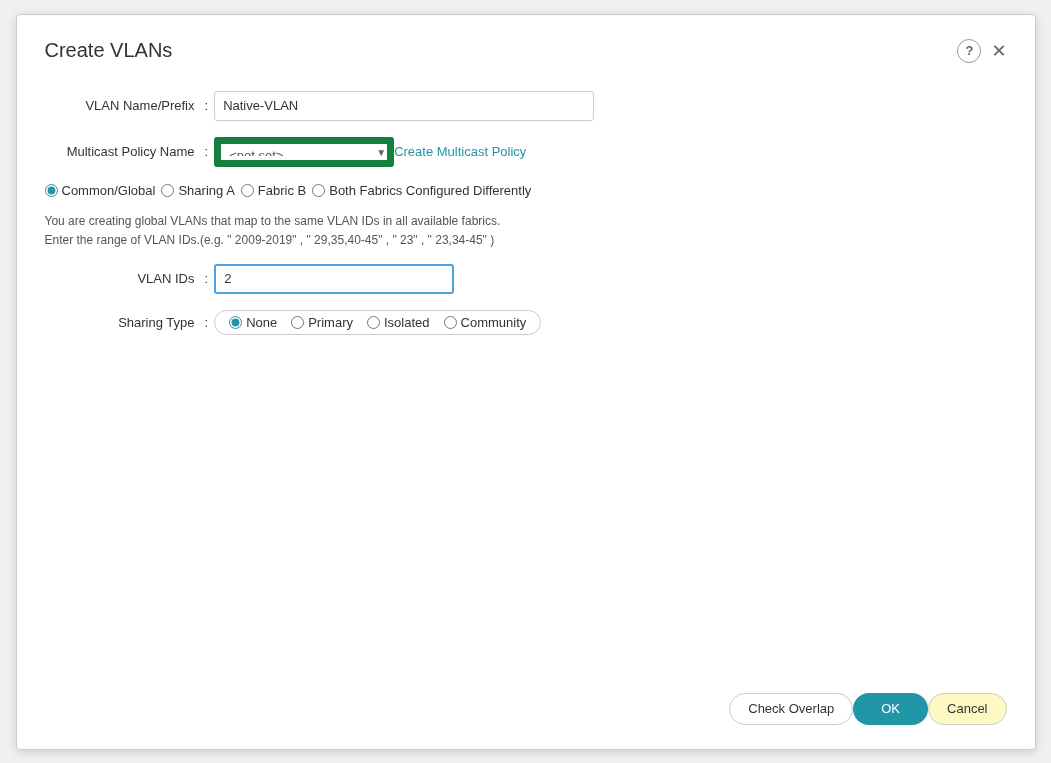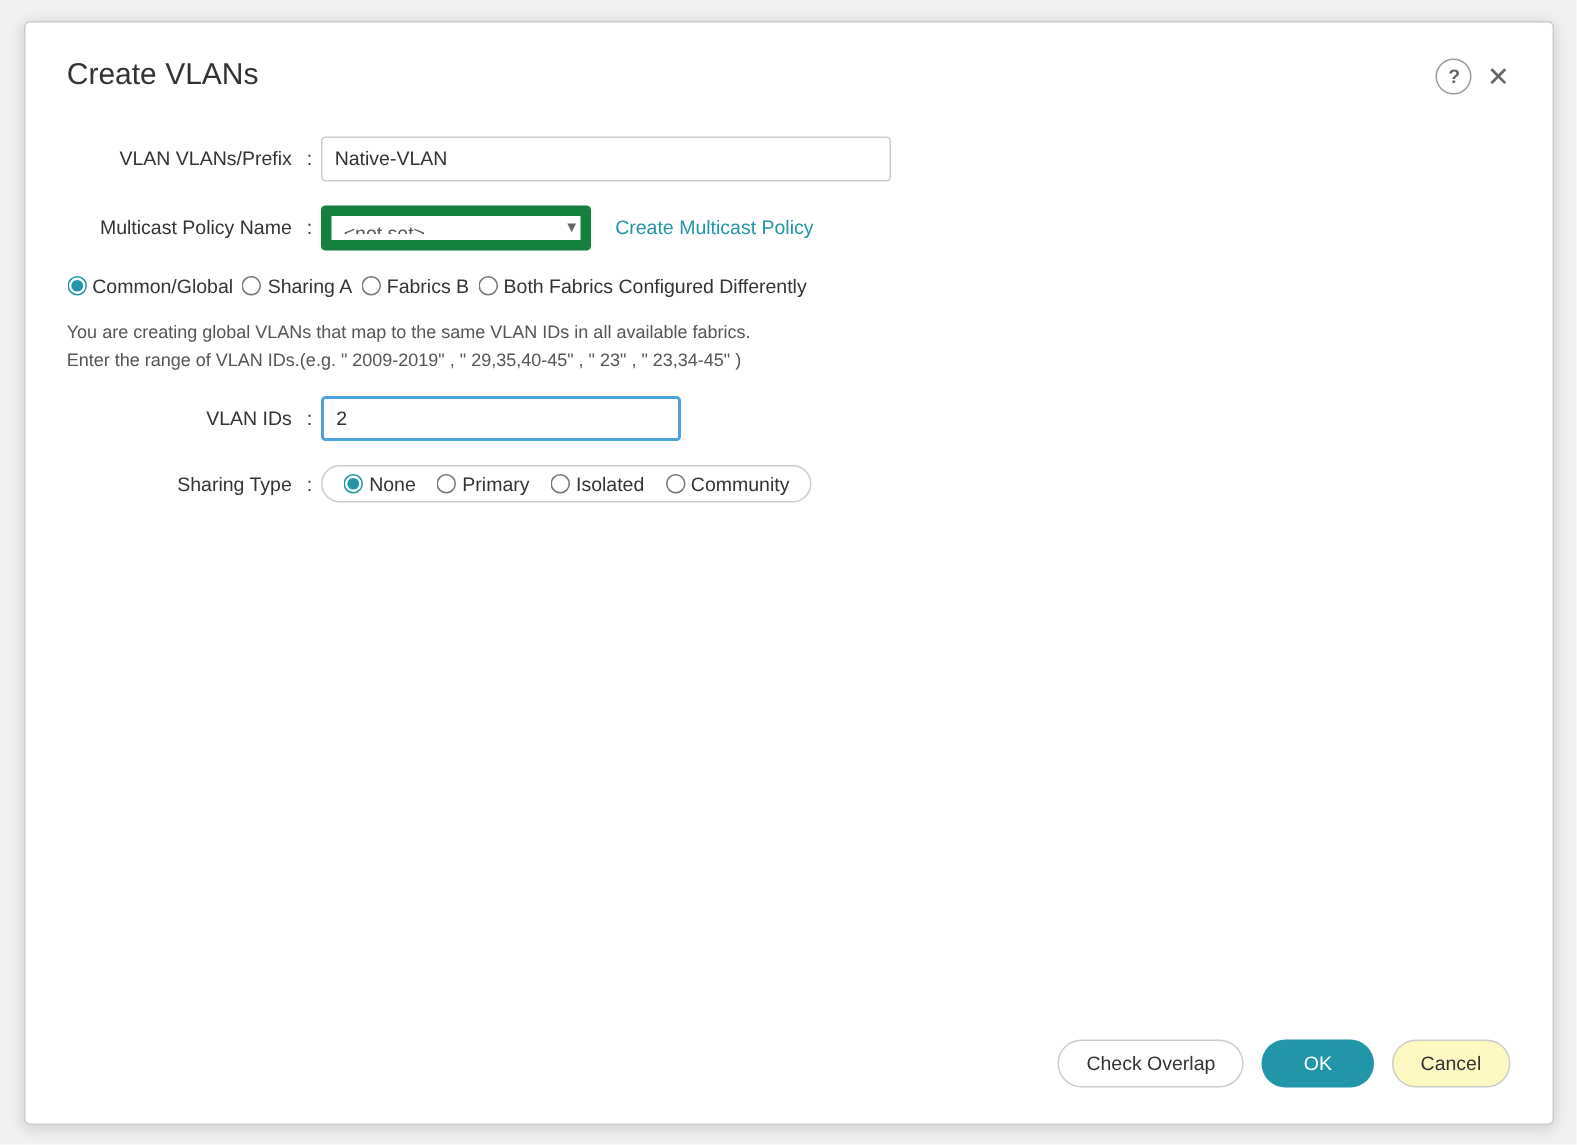--- a/index.html
+++ b/index.html
@@ -135,21 +135,21 @@
       transform: translateY(-50%);
       pointer-events: none;
       font-size: 10px;
       color: #666;
     }
 
     .create-policy-link {
       color: #2196a8;
       font-size: 13px;
       text-decoration: none;
-      margin-left: 16px;
+      margin-left: 0;
       cursor: pointer;
     }
 
     .radio-group-row {
       display: flex;
       align-items: flex-start;
       margin-bottom: 14px;
       gap: 6px;
     }
 
@@ -198,21 +198,20 @@
     .sharing-radio-option input[type="radio"] {
       cursor: pointer;
       accent-color: #2196a8;
     }
 
     .dialog-footer {
       position: absolute;
       bottom: 24px;
       right: 28px;
       display: flex;
-      gap: 12px;
       align-items: center;
     }
 
     .btn-check-overlap {
       height: 32px;
       padding: 0 18px;
       border: 1px solid #cccccc;
       border-radius: 16px;
       background: #fff;
       color: #333;
@@ -256,21 +255,21 @@
 
   <div class="dialog-title-bar">
     <h2 class="dialog-title">Create VLANs</h2>
     <div class="dialog-title-actions">
       <button class="help-btn">?</button>
       <button class="close-btn">✕</button>
     </div>
   </div>
 
   <div class="form-row">
-    <span class="form-label">VLAN VLANs/Prefix</span>
+    <span class="form-label">VLAN Name/Prefix</span>
     <span class="colon">:</span>
     <input class="form-input" type="text" value="Native-VLAN" style="">
   </div>
 
   <div class="form-row">
     <span class="form-label">Multicast Policy Name</span>
     <span class="colon">:</span>
     <div class="select-wrapper">
       <select class="form-select">
         <option value="">&lt;not set&gt;</option>
@@ -284,21 +283,21 @@
     <label class="radio-option">
       <input type="radio" name="scope" value="common" checked="" style="">
       <span>Common/Global</span>
     </label>
     <label class="radio-option">
       <input type="radio" name="scope" value="fabrica" style="">
       <span>Sharing A</span>
     </label>
     <label class="radio-option">
       <input type="radio" name="scope" value="fabricb" style="">
-      <span>Fabrics B</span>
+      <span>Fabric B</span>
     </label>
     <label class="radio-option">
       <input type="radio" name="scope" value="both" style="">
       <span>Both Fabrics Configured Differently</span>
     </label>
   </div>
 
   <div class="info-text">
     <span>You are creating global VLANs that map to the same VLAN IDs in all available fabrics.</span><br>
     <span>Enter the range of VLAN IDs.(e.g. " 2009-2019" , " 29,35,40-45" , " 23" , " 23,34-45" )</span>

